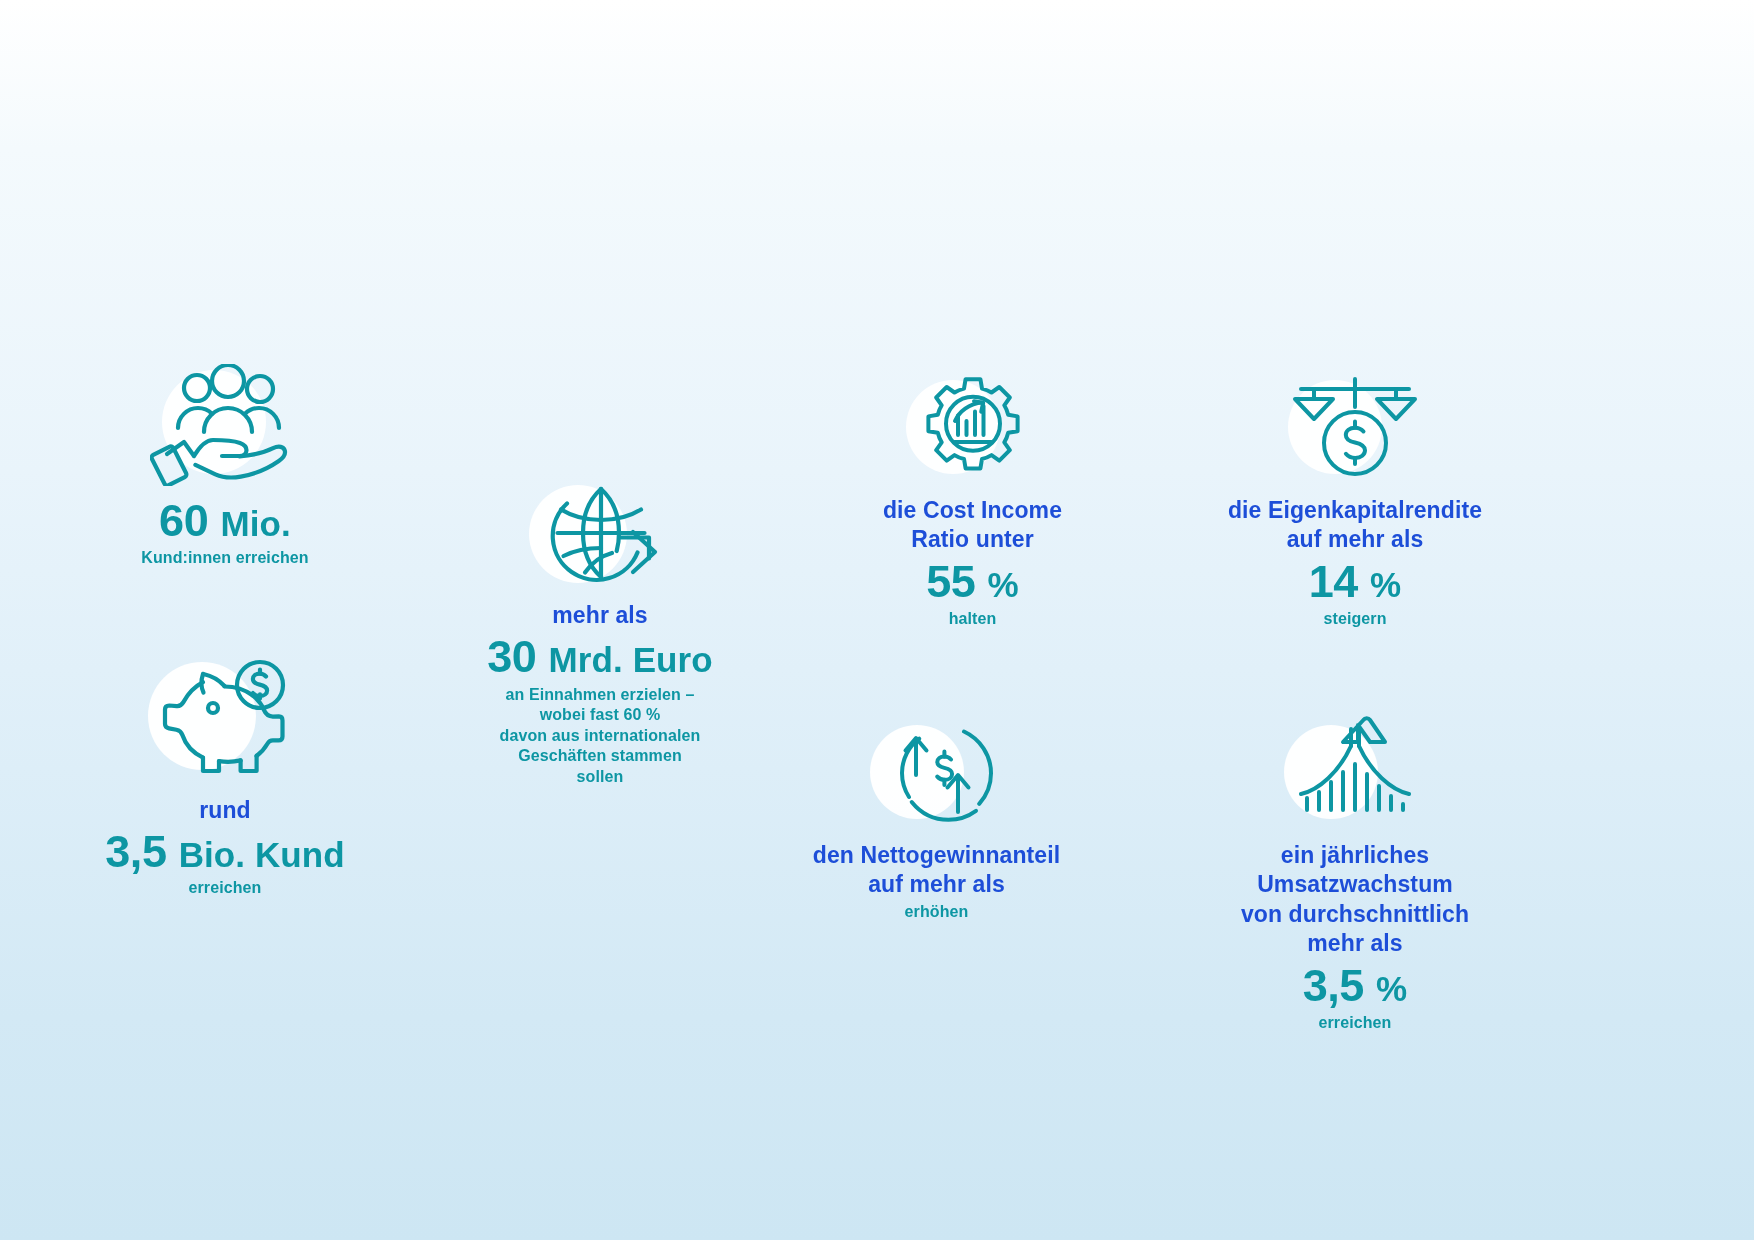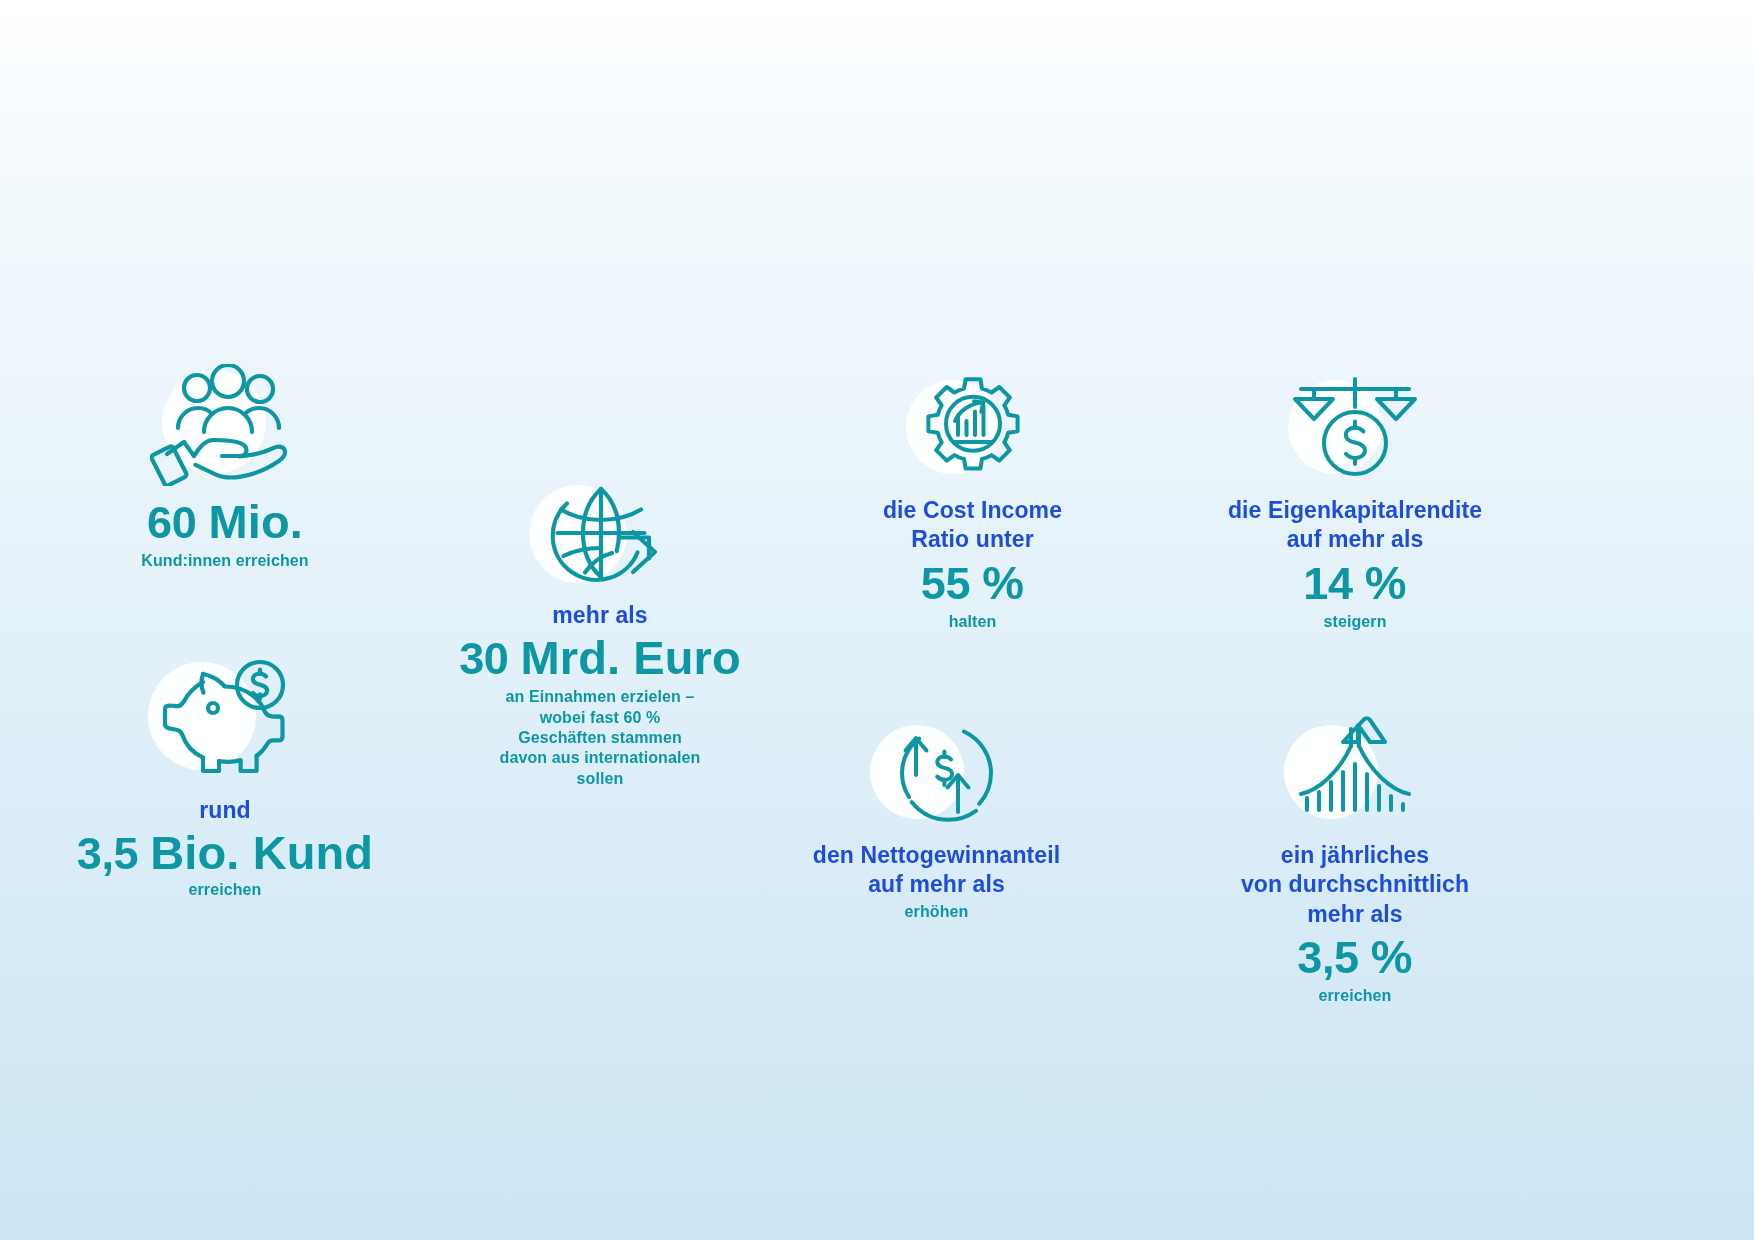--- a/index.html
+++ b/index.html
@@ -62,21 +62,21 @@
   }
   .big {
     font-size: 45px;
     font-weight: 700;
     color: #0d96a3;
     line-height: 1.12;
     letter-spacing: -0.4px;
     white-space: nowrap;
   }
   .big .unit {
-    font-size: 47px;
+    font-size: 35px;
     font-weight: 700;
     letter-spacing: .1px;
   }
   .sub {
     font-size: 16px;
     font-weight: 700;
     color: #0d96a3;
     line-height: 1.28;
     letter-spacing: .1px;
   }
@@ -164,22 +164,22 @@
         <path d="M106 96l22-20-22-20"></path>
       </svg>
     </div>
     <div class="lead sp-2">mehr als</div>
     <div class="big sp-1">
       <span>30</span>
       <span class="unit">Mrd. Euro</span>
     </div>
     <div class="sub sp-1">an Einnahmen erzielen –</div>
     <div class="sub">wobei fast 60 %</div>
+    <div class="sub">davon aus internationalen</div>
     <div class="sub">Geschäften stammen</div>
-    <div class="sub">davon aus internationalen</div>
     <div class="sub">sollen</div>
   </div>
 
   <div class="stat" id="block-cir">
     <div class="icon-wrap" style="width:150px;height:120px;">
       <div class="icon-disc" style="width:94px;height:94px;left:8px;top:10px;"></div>
       <svg class="icon-svg" width="130" height="116" viewBox="0 0 130 116" fill="none" stroke="#0d96a3" stroke-width="4" stroke-linecap="round" stroke-linejoin="round">
         <path d="M57.6 7.2h14.8l1.6 9.4c3.4.8 6.6 2.1 9.5 3.9l7.8-5.5 10.5 10.5-5.5 7.8c1.8 2.9 3.1 6.1 3.9 9.5l9.4 1.6v14.8l-9.4 1.6c-.8 3.4-2.1 6.6-3.9 9.5l5.5 7.8-10.5 10.5-7.8-5.5c-2.9 1.8-6.1 3.1-9.5 3.9l-1.6 9.4H57.6l-1.6-9.4c-3.4-.8-6.6-2.1-9.5-3.9l-7.8 5.5-10.5-10.5 5.5-7.8c-1.8-2.9-3.1-6.1-3.9-9.5l-9.4-1.6V44.4l9.4-1.6c.8-3.4 2.1-6.6 3.9-9.5l-5.5-7.8L38.7 15l7.8 5.5c2.9-1.8 6.1-3.1 9.5-3.9l1.6-9.4z"></path>
         <circle cx="65" cy="51.8" r="27"></circle>
         <path d="M50 63V43.5M58.5 63V49M67 63V39.5M75.5 63V34"></path>
@@ -246,20 +246,21 @@
       <div class="icon-disc" style="width:94px;height:94px;left:14px;top:10px;"></div>
       <svg class="icon-svg" width="148" height="118" viewBox="0 0 148 118" fill="none" stroke="#0d96a3" stroke-width="4" stroke-linecap="round" stroke-linejoin="round">
         <path d="M20 78C38 74 58 56 70 30"></path>
         <path d="M128 78c-18-4-38-22-50-48"></path>
         <path d="M62 26h15V9l12 17h15L89 4a4 4 0 0 0-6.6 0L62 26z" fill="none"></path>
         <path d="M70 30V13M78 30V13"></path>
         <path d="M26 94V82M38 94V76M50 94V66M62 94V56M74 94V48M86 94V58M98 94V70M110 94V80M122 94V88"></path>
       </svg>
     </div>
     <div class="lead sp-2">ein jährliches</div>
+    <div class="lead">Umsatzwachstum</div>
     <div class="lead">von durchschnittlich</div>
     <div class="lead">mehr als</div>
     <div class="big sp-1">
       <span>3,5</span>
       <span class="unit">%</span>
     </div>
     <div class="sub sp-1">erreichen</div>
   </div>
 
 </div>

